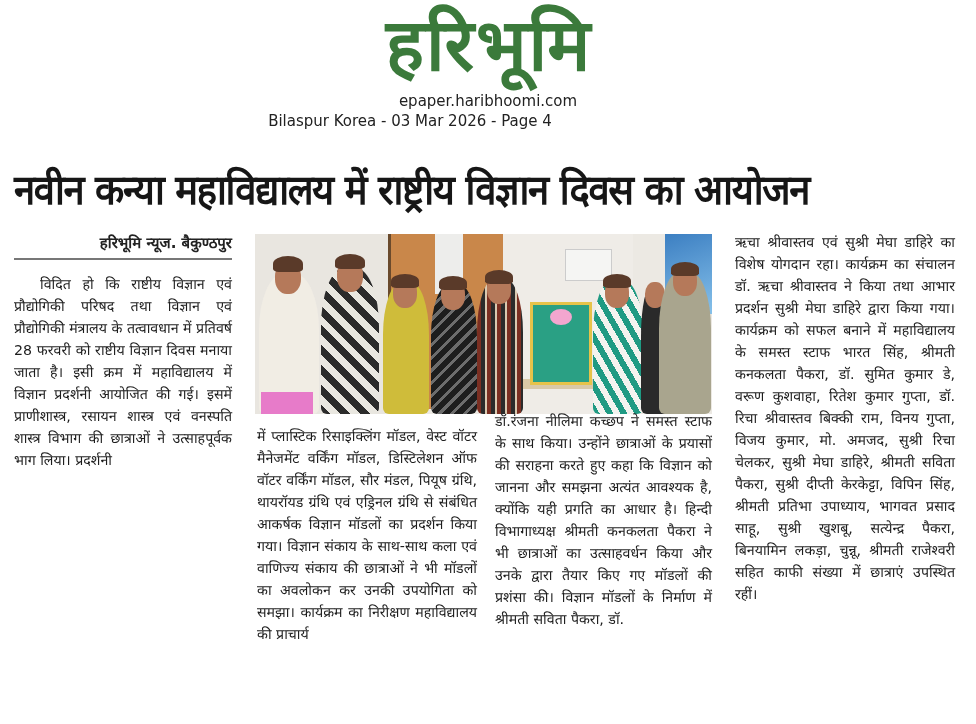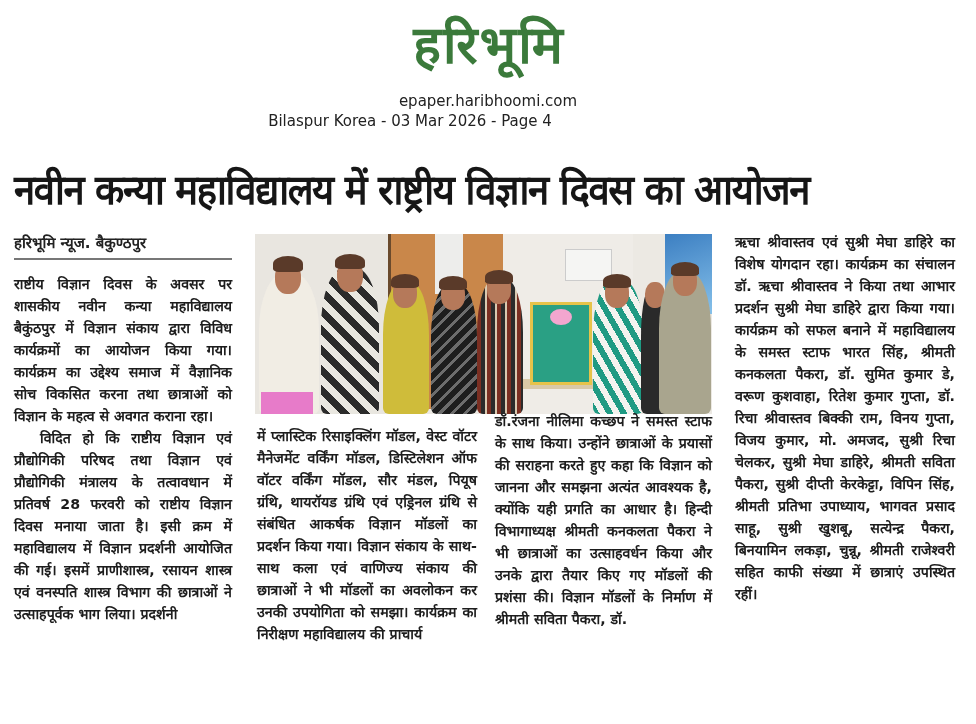--- a/index.html
+++ b/index.html
@@ -1,26 +1,26 @@
 <!DOCTYPE html>
 <html><head>
 <meta charset="utf-8">
 <style>
   html, body { margin: 0; padding: 0; background: #ffffff; }
   body { width: 976px; height: 724px; position: relative; overflow: hidden; font-family: "DejaVu Sans", sans-serif; color: #1a1a1a; }
   .masthead { position: absolute; left: 0; top: 0; width: 976px; text-align: center; }
   .logo { position: absolute; left: 343px; top: 10px; width: 292px; height: 70px; display: flex; align-items: center; justify-content: center;
-          font-family: "DejaVu Sans", sans-serif; font-weight: bold; font-size: 52px; color: #3b7a3b; letter-spacing: 2px; line-height: 70px; }
+          font-family: "DejaVu Sans", sans-serif; font-weight: bold; font-size: 72px; color: #3b7a3b; letter-spacing: 2px; line-height: 70px; }
   .site { position: absolute; left: 0; width: 976px; top: 92px; font-size: 15px; color: #222; text-align: center; font-family: "DejaVu Sans", sans-serif; }
   .edition { position: absolute; left: 0; width: 820px; top: 112px; font-size: 15px; color: #222; text-align: center; font-family: "DejaVu Sans", sans-serif; }
   .headline { position: absolute; left: 14px; top: 160px; width: 950px; font-family: "DejaVu Sans", sans-serif; font-weight: bold;
               font-size: 41px; line-height: 60px; color: #161616; letter-spacing: -1.5px; white-space: nowrap; transform: scaleX(0.93); transform-origin: left center; }
-  .byline { position: absolute; left: 14px; top: 232px; width: 218px; font-size: 15px; text-align: left; color: #222; font-weight: bold; }
+  .byline { position: absolute; left: 14px; top: 232px; width: 218px; font-size: 15px; text-align: right; color: #222; font-weight: bold; }
   .byline-rule { position: absolute; left: 14px; top: 258px; width: 218px; height: 2px; background: #777; }
-  .col { position: absolute; font-family: "DejaVu Sans", sans-serif; font-size: 14.2px; line-height: 22px; color: #1d1d1d; text-align: justify; font-weight: bold; }
+  .col { position: absolute; font-family: "DejaVu Sans", sans-serif; font-size: 14.2px; line-height: 22px; color: #1d1d1d; text-align: justify; }
   .col p { margin: 0; }
   .col p.indent { text-indent: 26px; }
   #col1 { left: 14px; top: 273px; width: 218px; height: 450px; }
   #col2 { left: 257px; top: 425px; width: 220px; height: 298px; }
   #col3 { left: 495px; top: 410px; width: 217px; height: 298px; }
   #col4 { left: 735px; top: 231px; width: 220px; height: 492px; }
   .photo { position: absolute; left: 255px; top: 234px; width: 457px; height: 180px; overflow: hidden; background: #ece9e3; }
   .photo .wall-l { position: absolute; left: 0; top: 0; width: 133px; height: 180px; background: #e9e6e0; }
   .photo .door { position: absolute; left: 133px; top: 0; width: 115px; height: 175px; background: #c9874a; border-left: 3px solid #6a4a2c; }
   .photo .door-panel { position: absolute; left: 180px; top: 0; width: 28px; height: 60px; background: #ededeb; }
@@ -42,21 +42,20 @@
   <div class="site">epaper.haribhoomi.com</div>
   <div class="edition">Bilaspur Korea - 03 Mar 2026 - Page 4</div>
 </div>
 
 <h1 class="headline" style="margin:0;">नवीन कन्या महाविद्यालय में राष्ट्रीय विज्ञान दिवस का आयोजन</h1>
 
 <div class="byline">हरिभूमि न्यूज. बैकुण्ठपुर</div>
 <div class="byline-rule"></div>
 
 <div class="col" id="col1">
-  <p>राष्टीय विज्ञान दिवस के अवसर पर शासकीय नवीन कन्या महाविद्यालय बैकुंठपुर में विज्ञान संकाय द्वारा विविध कार्यक्रमों का आयोजन किया गया। कार्यक्रम का उद्देश्य समाज में वैज्ञानिक सोच विकसित करना तथा छात्राओं को विज्ञान के महत्व से अवगत कराना रहा।</p>
   <p class="indent">विदित हो कि राष्टीय विज्ञान एवं प्रौद्योगिकी परिषद तथा विज्ञान एवं प्रौद्योगिकी मंत्रालय के तत्वावधान में प्रतिवर्ष 28 फरवरी को राष्टीय विज्ञान दिवस मनाया जाता है। इसी क्रम में महाविद्यालय में विज्ञान प्रदर्शनी आयोजित की गई। इसमें प्राणीशास्त्र, रसायन शास्त्र एवं वनस्पति शास्त्र विभाग की छात्राओं ने उत्साहपूर्वक भाग लिया। प्रदर्शनी</p>
 </div>
 
 <div class="photo">
 
   <div class="wall-l"></div>
   <div class="door"></div>
   <div class="door-panel"></div>
   <div class="wall-r"></div>
   <div class="switchboard"></div>

